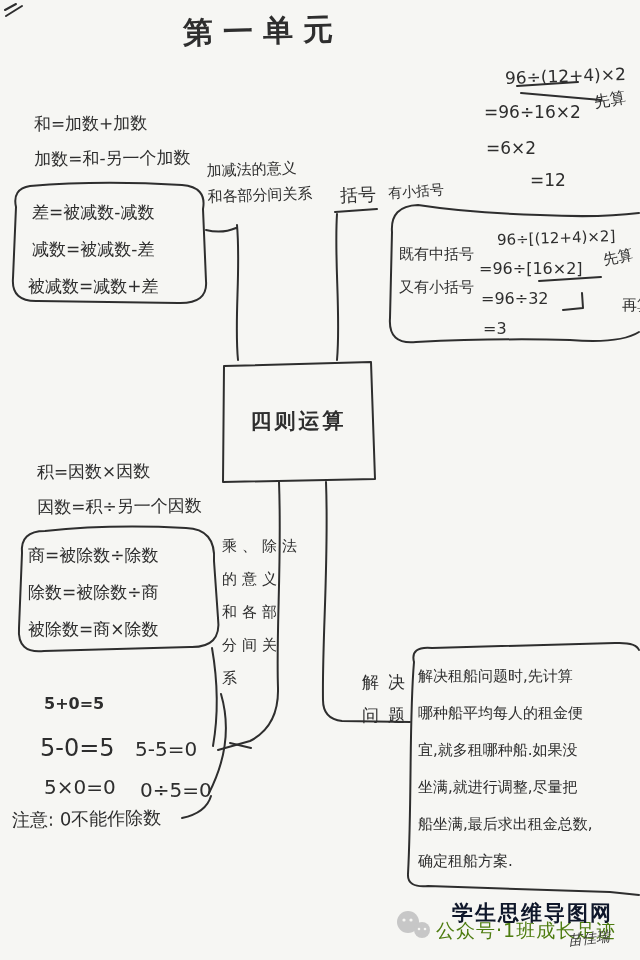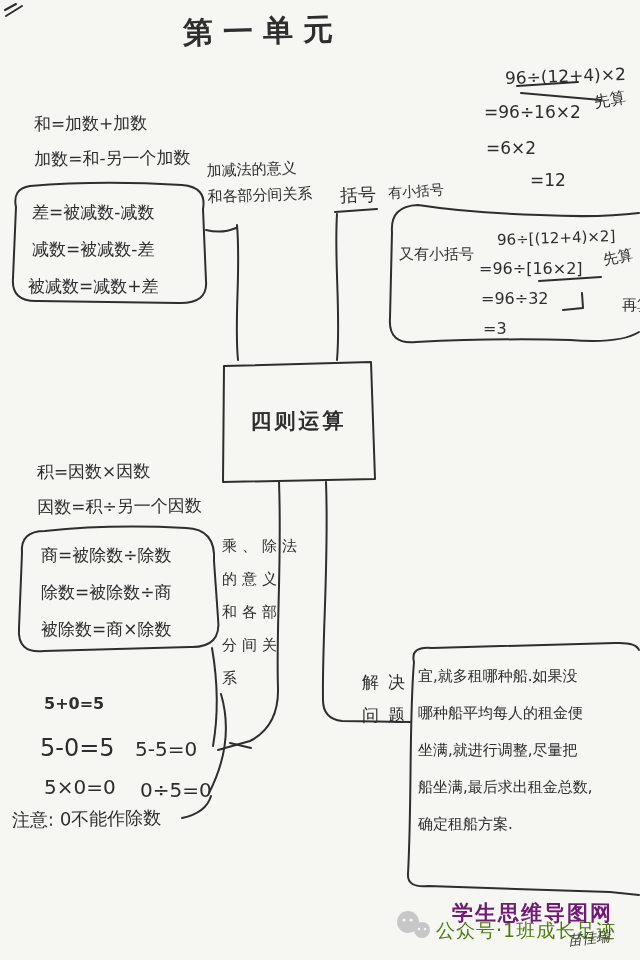--- a/index.html
+++ b/index.html
@@ -87,37 +87,38 @@
 
   <div class="hw blabel" style="left:207px;top:156px;">
     <div>加减法的意义</div>
     <div>和各部分间关系</div>
   </div>
 
   <div class="hw" style="left:340px;top:186px;font-size:18px;transform:rotate(-2deg);">括号</div>
   <div class="hw" style="left:388px;top:184px;font-size:14px;transform:rotate(-4deg);">有小括号</div>
 
   <div class="hw" style="left:399px;top:238px;font-size:15px;line-height:33px;">
+    <div>既有中括号</div>
     <div>又有小括号</div>
   </div>
   <div class="hw" style="left:497px;top:231px;font-size:15px;transform:rotate(-2deg);">96÷[(12+4)×2]</div>
   <div class="hw" style="left:479px;top:261px;font-size:16px;">=96÷[16×2]</div>
   <div class="hw note" style="left:603px;top:250px;transform:rotate(-12deg);font-size:15px;">先算</div>
   <div class="hw" style="left:481px;top:291px;font-size:16px;">=96÷32</div>
   <div class="hw note" style="left:622px;top:298px;font-size:15px;">再算</div>
   <div class="hw" style="left:483px;top:321px;font-size:16px;">=3</div>
 
   <div class="center-box">四则运算</div>
 
   <div class="hw rule" style="left:37px;top:454px;">
     <div>积=因数×因数</div>
     <div>因数=积÷另一个因数</div>
   </div>
 
-  <div class="hw rule3" style="left:41px;top:537px;">
+  <div class="hw rule3" style="left:28px;top:537px;">
     <div>商=被除数÷除数</div>
     <div>除数=被除数÷商</div>
     <div>被除数=商×除数</div>
   </div>
 
   <div class="hw vlabel" style="left:222px;top:530px;">
     <div>乘、除法</div>
     <div>的意义</div>
     <div>和各部</div>
     <div>分间关</div>
@@ -130,32 +131,33 @@
   <div class="hw" style="left:44px;top:777px;font-size:20px;">5×0=0</div>
   <div class="hw" style="left:140px;top:780px;font-size:20px;">0÷5=0</div>
   <div class="hw" style="left:12px;top:810px;font-size:18px;transform:rotate(-1deg);">注意: 0不能作除数</div>
 
   <div class="hw" style="left:338px;top:666px;font-size:17px;line-height:33px;letter-spacing:9px;margin-left:24px;">
     <div>解决</div>
     <div>问题</div>
   </div>
 
   <div class="hw para" style="left:418px;top:658px;">
+    <div>解决租船问题时,先计算</div>
+    <div>哪种船平均每人的租金便</div>
     <div>宜,就多租哪种船.如果没</div>
-    <div>哪种船平均每人的租金便</div>
     <div>坐满,就进行调整,尽量把</div>
     <div>船坐满,最后求出租金总数,</div>
     <div>确定租船方案.</div>
   </div>
 
   <svg style="position:absolute;left:394px;top:908px;z-index:3;" width="40" height="36" viewBox="0 0 40 36">
     <circle cx="14" cy="14" r="11" fill="#c7c7c7"></circle>
     <circle cx="28" cy="22" r="8" fill="#c7c7c7"></circle>
     <circle cx="10" cy="12" r="1.6" fill="#f6f6f3"></circle>
     <circle cx="17" cy="12" r="1.6" fill="#f6f6f3"></circle>
     <circle cx="25" cy="21" r="1.3" fill="#f6f6f3"></circle>
     <circle cx="31" cy="21" r="1.3" fill="#f6f6f3"></circle>
   </svg>
   <div class="wm-account" style="left:436px;top:918px;color:#4d7c0f;">公众号·1班成长足迹</div>
-  <div class="wm-site" style="left:452px;top:899px;color:#701a75;">学生思维导图网</div>
+  <div class="wm-site" style="left:452px;top:899px;color:#0f172a;">学生思维导图网</div>
   <div class="wm-sign" style="left:568px;top:930px;">苗佳瑞</div>
 
 </div>
 
 </body></html>

